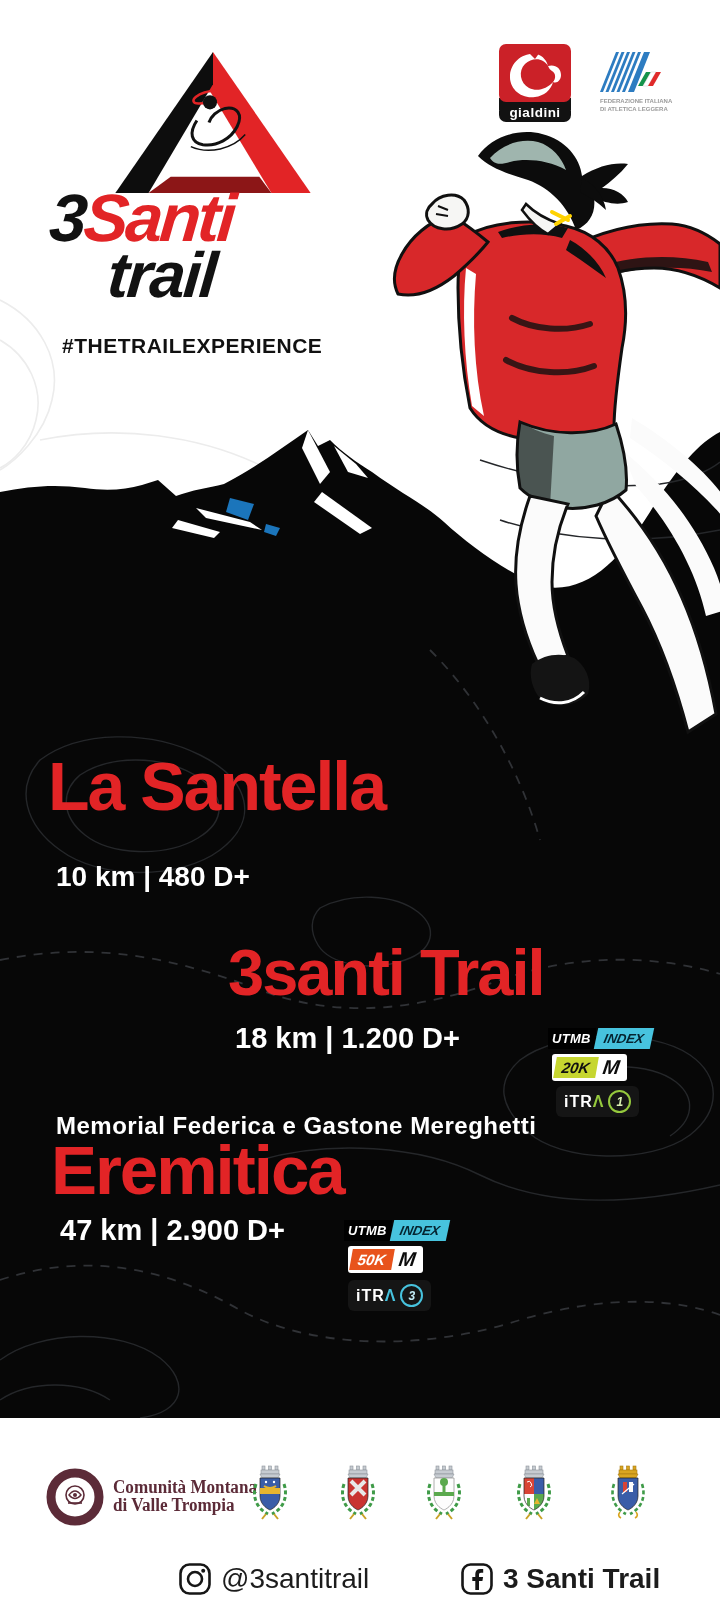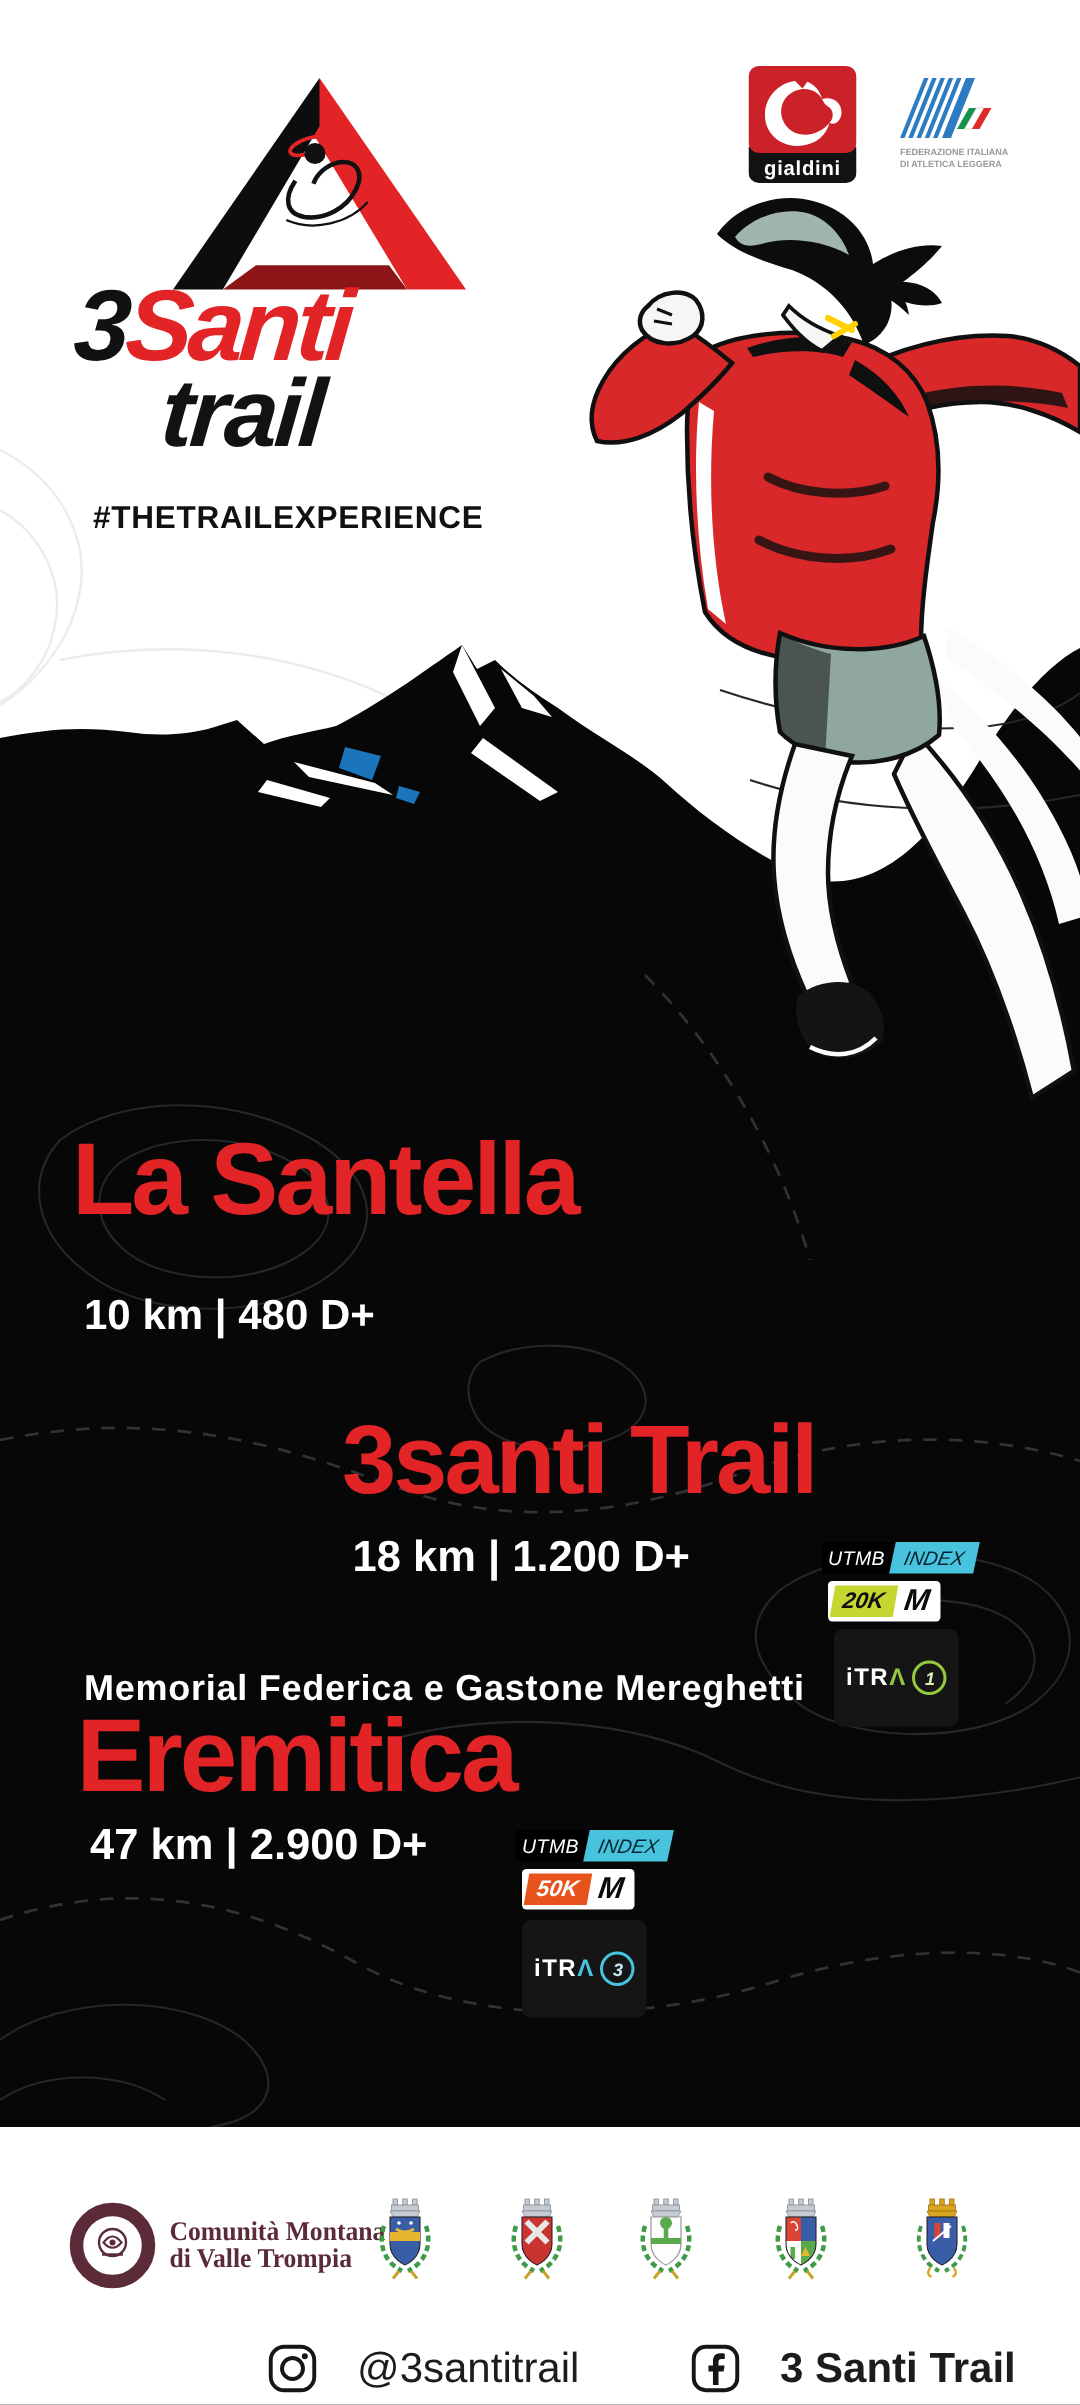--- a/index.html
+++ b/index.html
@@ -42,50 +42,50 @@
   #race3-stats{left:60px;top:1216px;z-index:3;color:#ffffff;font-size:29px;}
 
   
   .badge-row{z-index:3;display:flex;white-space:nowrap;}
   #race2-utmb{left:548px;top:1028px;}
   #race2-dist{left:552px;top:1054px;}
   #race2-itra{left:556px;top:1086px;}
   #race3-utmb{left:344px;top:1220px;}
   #race3-dist{left:348px;top:1246px;}
   #race3-itra{left:348px;top:1280px;}
-  .utmb-badge{align-items:stretch;font-style:italic;font-weight:normal;}
+  .utmb-badge{align-items:stretch;font-style:italic;font-weight:bold;}
   .utmb-left{background:#000;color:#fff;font-size:13px;padding:3px 5px 3px 4px;letter-spacing:.3px;}
   .utmb-right{background:#47c3de;color:#052430;font-size:13px;padding:3px 8px;
     transform:skewX(-12deg);margin-left:0px;}
   .dist-badge{align-items:center;background:#fff;border-radius:3px;
     padding:2px 8px 2px 3px;gap:6px;font-style:italic;font-weight:bold;}
   .dist-chip{color:#101010;font-size:15px;padding:2px 7px;transform:skewX(-10deg);}
   .dist-chip.green{background:#c6d630;}
   .dist-chip.orange{background:#e8531c;color:#ffffff;}
   .dist-m{font-size:20px;color:#0b0b0b;transform:skewX(-8deg);}
   .itra-badge{align-items:center;background:#151515;border-radius:6px;
-    padding:21px 8px;font-weight:bold;}
+    padding:4px 8px;font-weight:bold;}
   .itra-prefix{color:#ffffff;font-size:16px;letter-spacing:1px;}
   .itra-a{font-size:16px;}
   .itra-a.green{color:#95c93d;}
   .itra-a.cyan{color:#47c3de;}
   .itra-circle{width:19px;height:19px;border-radius:50%;border:2.5px solid;
     display:flex;align-items:center;justify-content:center;
     font-size:12px;font-style:italic;margin-left:5px;}
   .itra-circle.green{border-color:#95c93d;color:#d9efb3;}
   .itra-circle.cyan{border-color:#47c3de;color:#c3ecf7;}
 
   
   #comunita{left:46px;top:1468px;z-index:3;display:flex;align-items:center;gap:9px;}
   #comunita-text{font-family:"Liberation Serif",serif;font-weight:bold;color:#5c2b38;
     font-size:18px;line-height:.98;transform:scaleX(.95);transform-origin:left center;white-space:nowrap;}
   .stemma{z-index:3;width:44px;height:58px;top:1462px;}
   #stemma1{left:248px;} #stemma2{left:336px;} #stemma3{left:422px;}
   #stemma4{left:512px;} #stemma5{left:606px;}
-  .footer-item{z-index:3;display:flex;align-items:center;gap:26px;color:#1c1c1c;
+  .footer-item{z-index:3;display:flex;align-items:center;gap:9px;color:#1c1c1c;
     font-size:28px;white-space:nowrap;}
   #footer-instagram{left:178px;top:1562px;}
   #footer-facebook{left:460px;top:1562px;font-weight:bold;}
 </style>
 </head>
 <body>
 
 <div id="poster">
 
   <svg id="white-contours" class="abs" viewBox="0 0 720 720">

